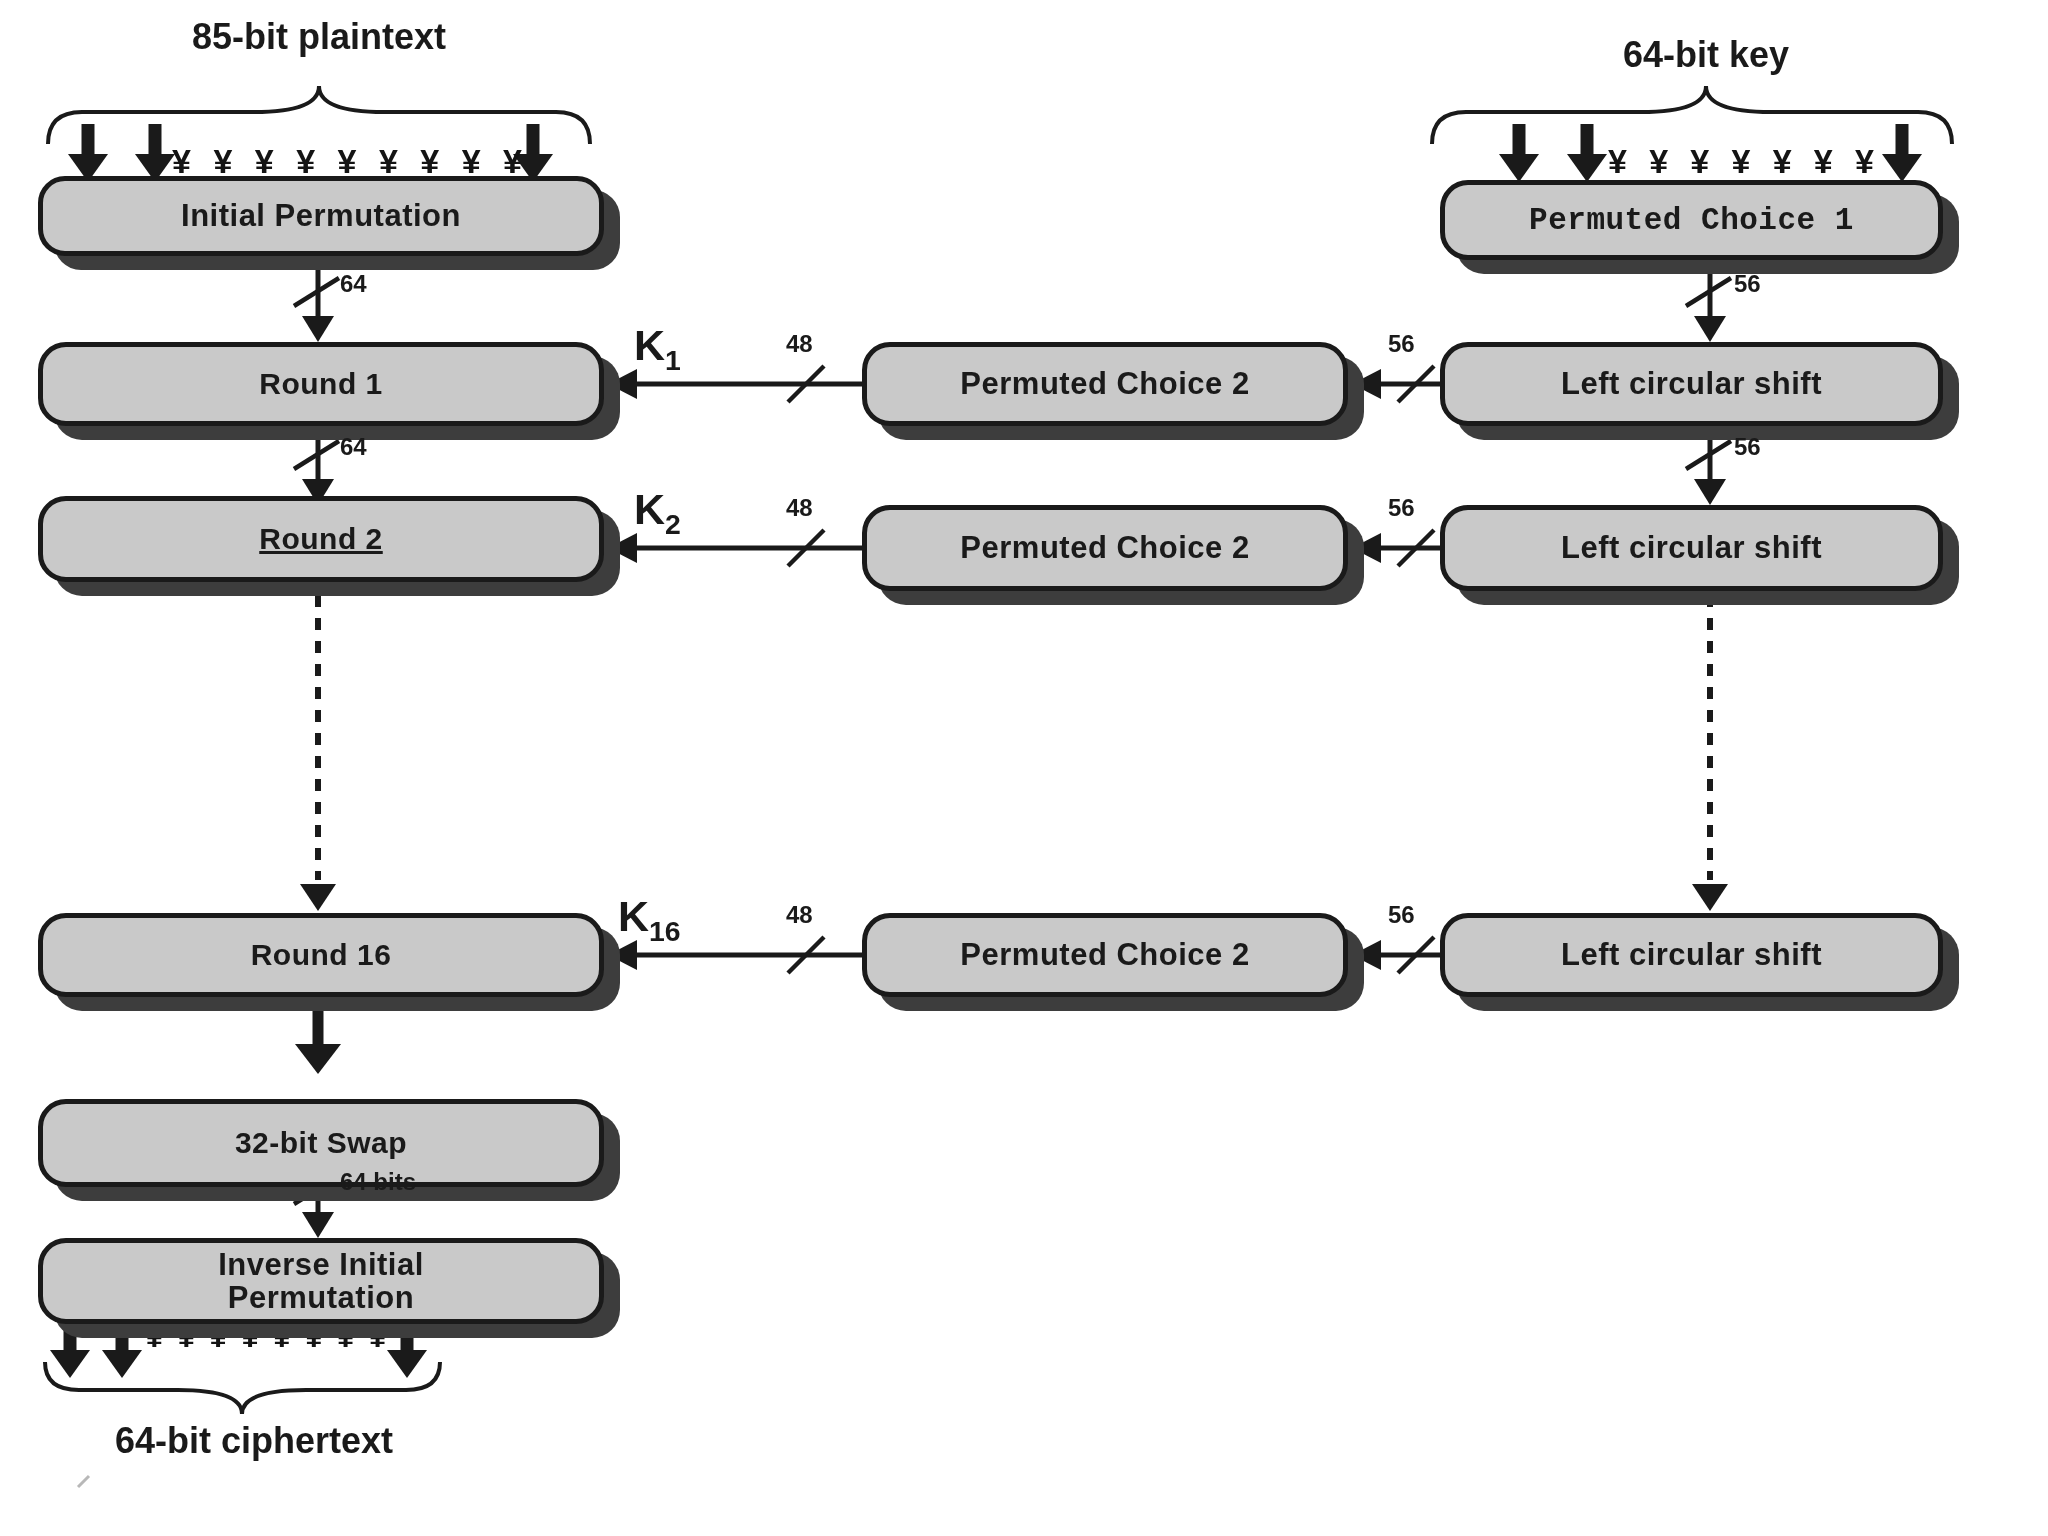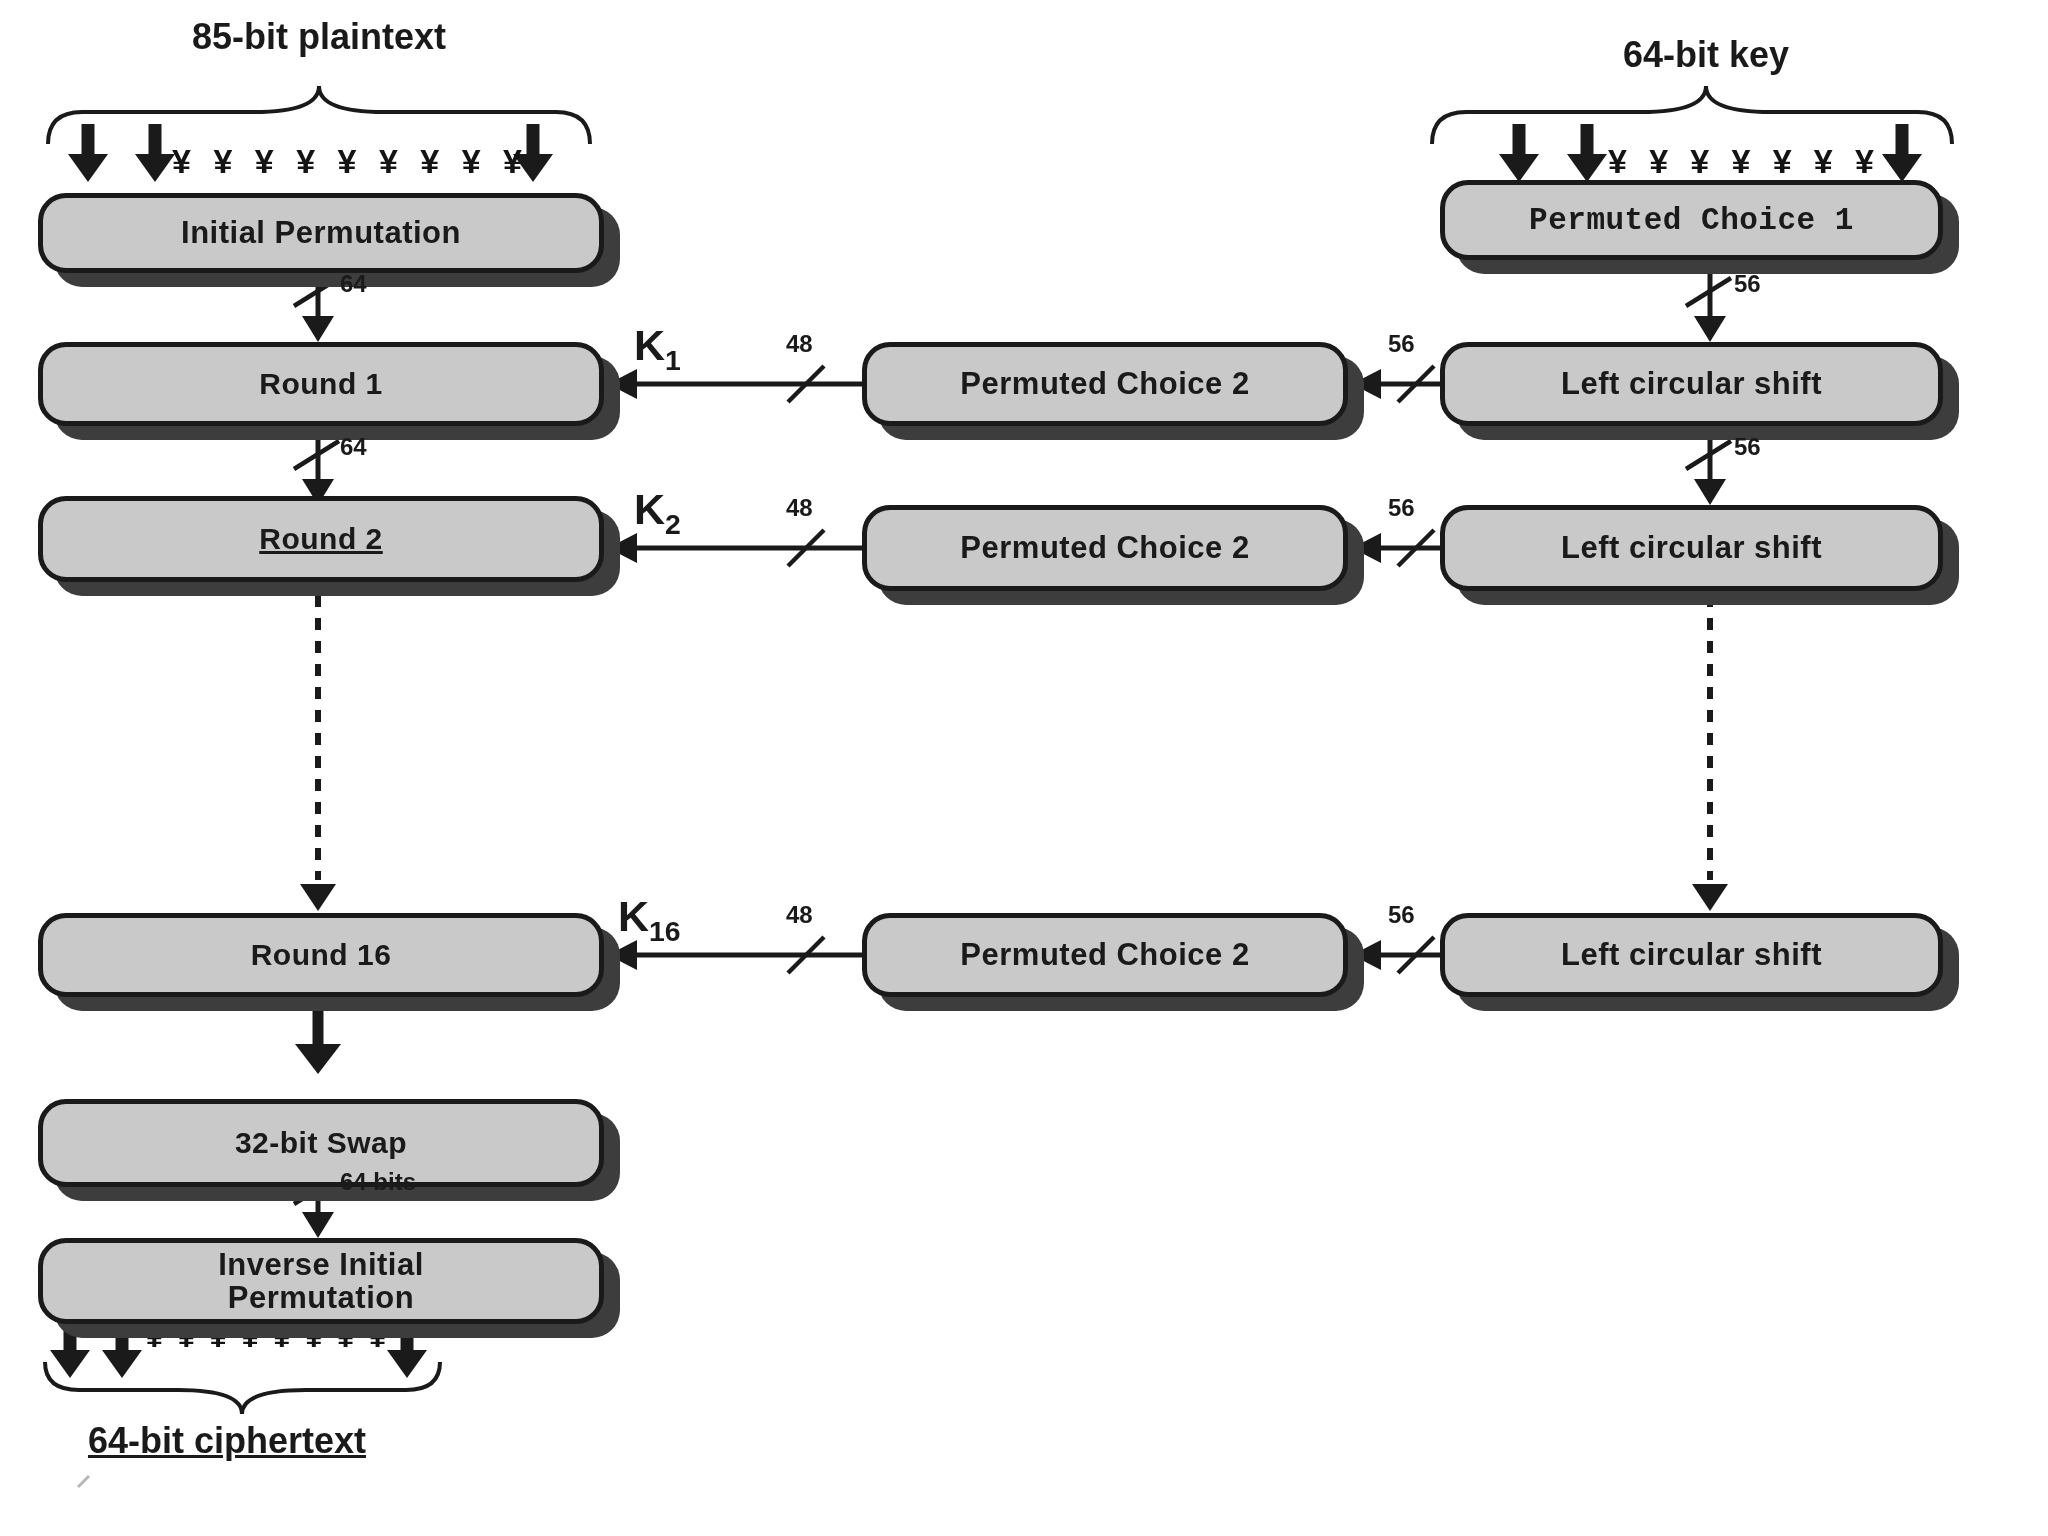--- a/index.html
+++ b/index.html
@@ -144,21 +144,21 @@
       <path stroke-width="4" d="M 45 1362 Q 45 1390 79 1390 L 178 1390 Q 242 1390 242 1414 Q 242 1390 306 1390 L 406 1390 Q 440 1390 440 1362"></path>
     </g>
 
     <g>
       <line x1="78" y1="1487" x2="89" y2="1476" stroke="#9a9a9a" stroke-width="3" opacity="0.7"></line>
     </g>
   </svg>
 
   <div class="lbl title" style="left:117px;top:16px;width:404px;">85-bit plaintext</div>
   <div class="lbl title" style="left:1504px;top:34px;width:404px;">64-bit key</div>
-  <div class="lbl title" style="left:25px;top:1420px;width:404px;text-decoration:underline;">64-bit ciphertext</div>
+  <div class="lbl title" style="left:52px;top:1420px;width:404px;">64-bit ciphertext</div>
 
   <div class="fan top" style="left:172px;top:142px;width:350px;">
       <span>¥</span>
       <span>¥</span>
       <span>¥</span>
       <span>¥</span>
       <span>¥</span>
       <span>¥</span>
       <span>¥</span>
       <span>¥</span>
@@ -177,21 +177,21 @@
       <span>¥</span>
       <span>¥</span>
       <span>¥</span>
       <span>¥</span>
       <span>¥</span>
       <span>¥</span>
       <span>¥</span>
       <span>¥</span>
     </div>
 
-  <div class="box" style="left:38px;top:193px;width:566px;height:80px;">Initial Permutation</div>
+  <div class="box" style="left:38px;top:176px;width:566px;height:80px;border-radius:27px;">Initial Permutation</div>
   <div class="box big" style="left:38px;top:342px;width:566px;height:84px;">Round 1</div>
   <div class="box big" style="left:38px;top:496px;width:566px;height:86px;text-decoration:underline;">Round 2</div>
   <div class="box big" style="left:38px;top:913px;width:566px;height:84px;">Round 16</div>
   <div class="box big" style="left:38px;top:1075px;width:566px;height:88px;margin-top:24px;">32-bit Swap</div>
   <div class="box two" style="left:38px;top:1238px;width:566px;height:86px;">
     <div>
       <div>Inverse Initial</div>
       <div>Permutation</div>
     </div>
   </div>

